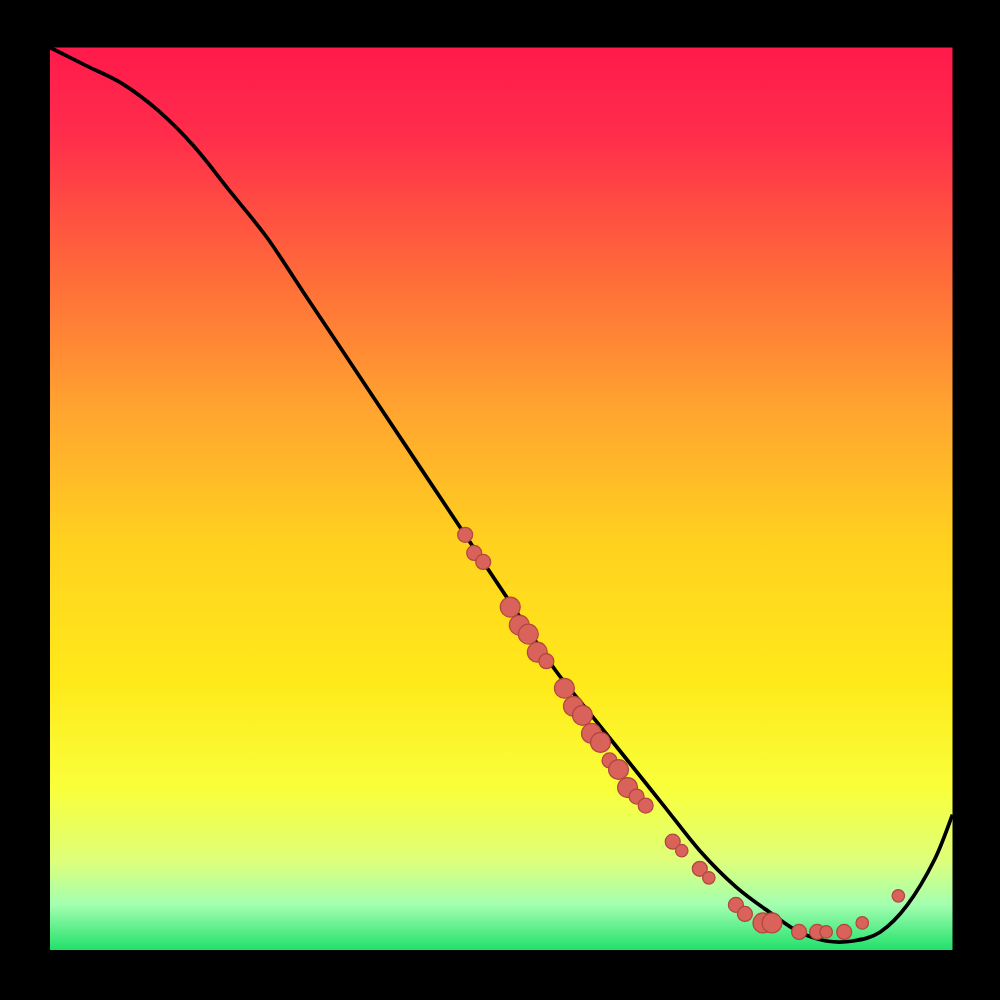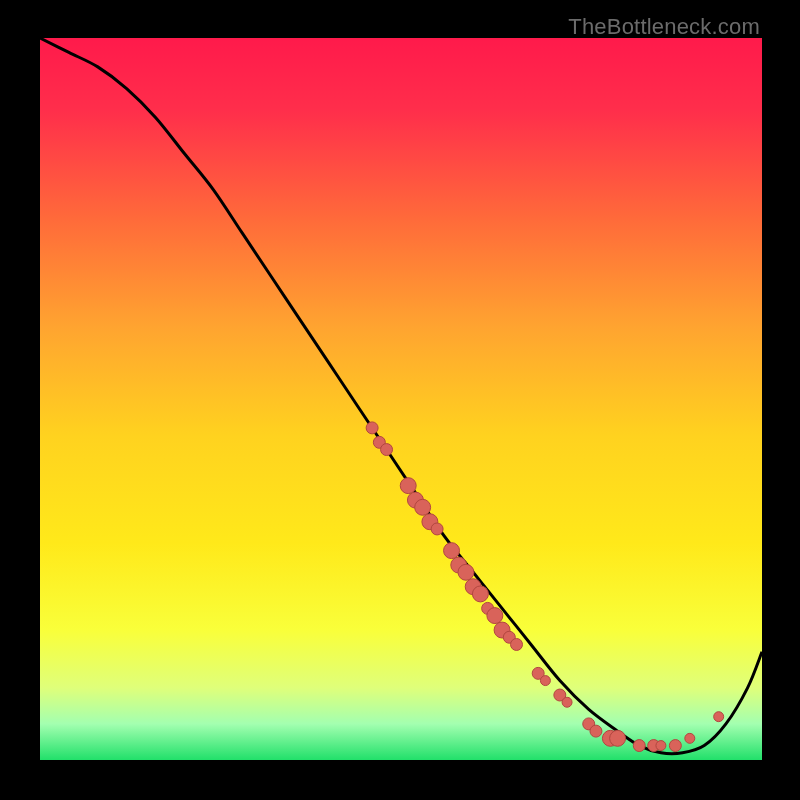--- a/index.html
+++ b/index.html
@@ -40,21 +40,20 @@
     top: 0;
     width: 100%;
     height: 100%;
     overflow: visible;
   }
 </style>
 </head>
 <body>
 <div class="container">
 
-  <div class="attribution">TheBottleneck.com</div>
 
   <div class="plot-area">
     <svg class="curve" viewBox="0 0 724 724" preserveAspectRatio="none">
       <defs>
         <linearGradient id="bg-grad" x1="0" y1="0" x2="0" y2="1">
             <stop offset="0%" stop-color="#ff1a4b"></stop>
             <stop offset="10%" stop-color="#ff2e4b"></stop>
             <stop offset="25%" stop-color="#ff6a3a"></stop>
             <stop offset="40%" stop-color="#ffa430"></stop>
             <stop offset="55.00000000000001%" stop-color="#ffd21f"></stop>

